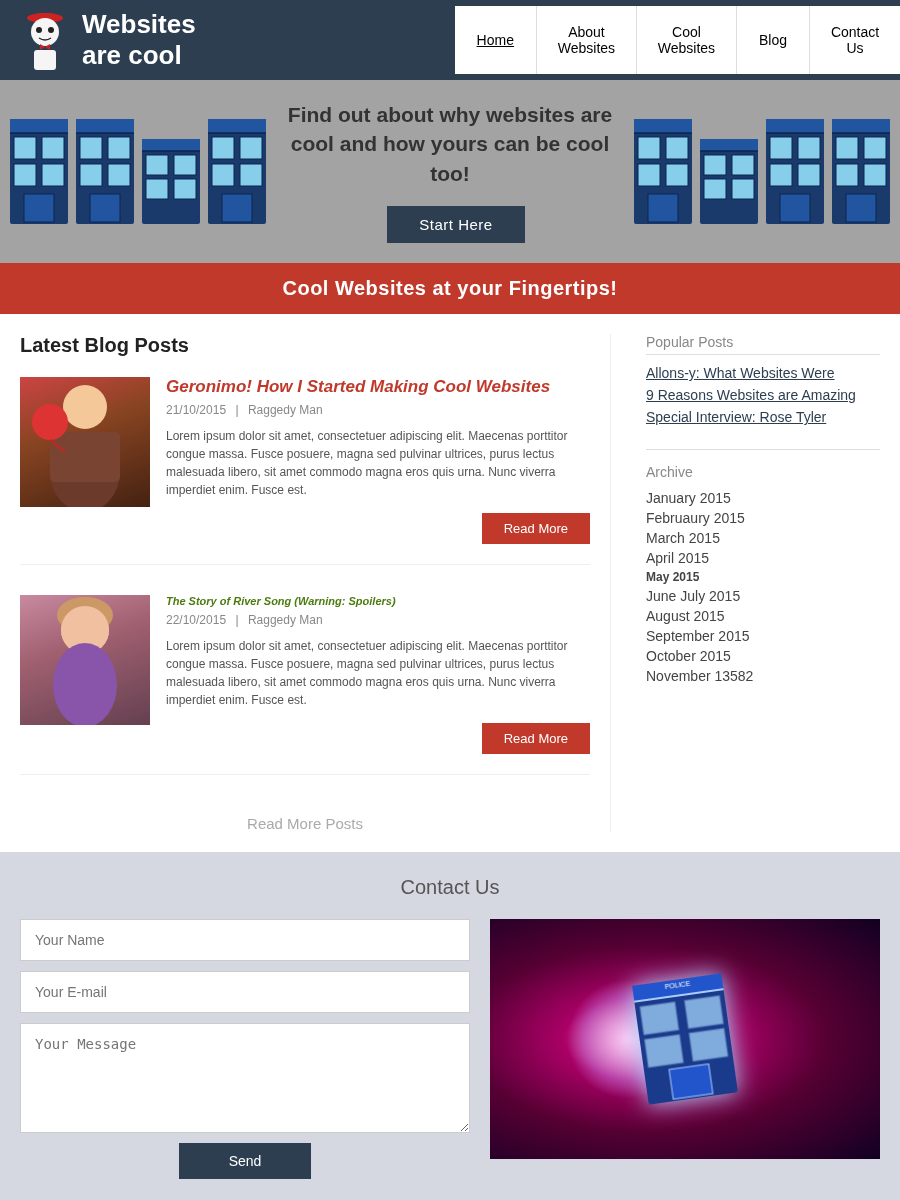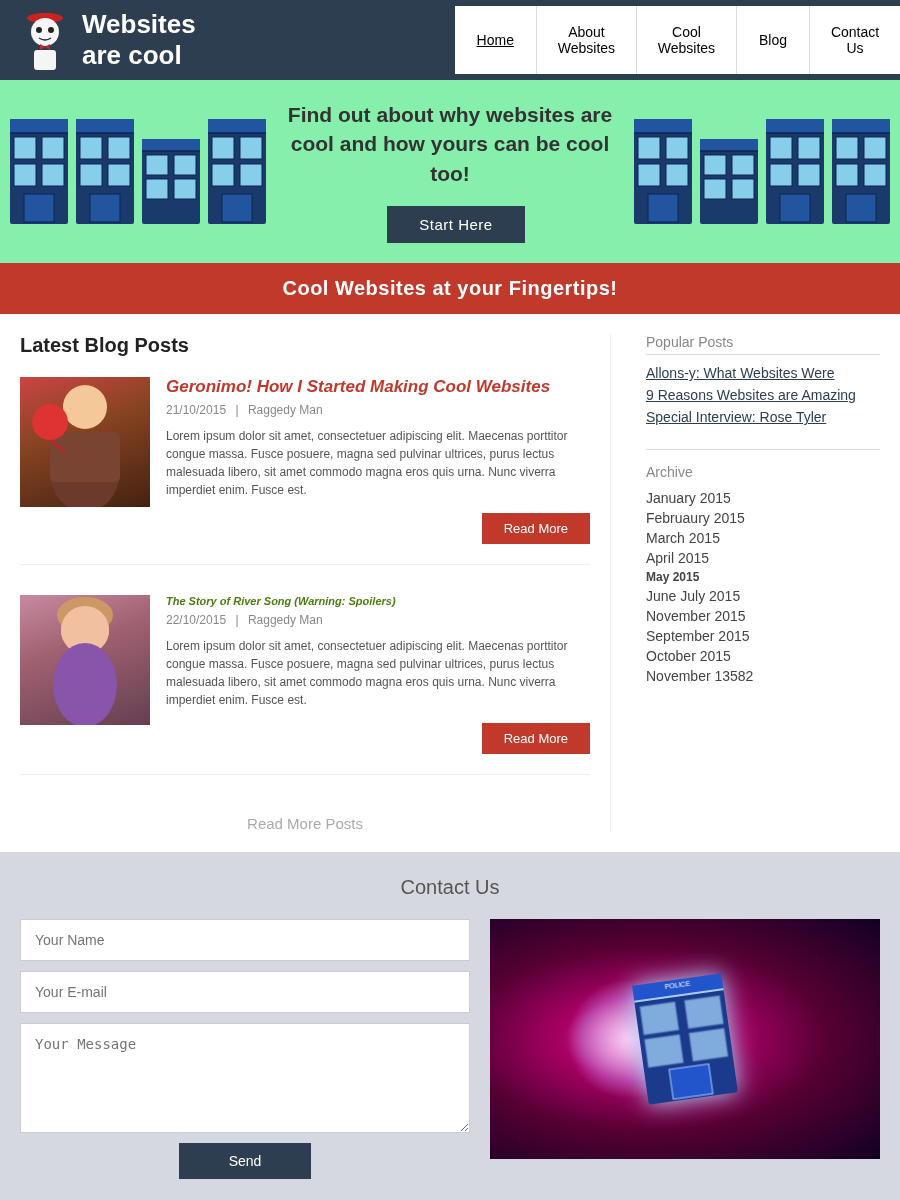--- a/index.html
+++ b/index.html
@@ -47,21 +47,21 @@
     </div>
     <div style="display:flex;align-items:center;justify-content:center;padding:0 22px;background:#fff;font-size:14px;cursor:pointer;border-right:1px solid #ddd;">
       <span>Blog</span>
     </div>
     <div style="display:flex;align-items:center;justify-content:center;padding:0 18px;background:#fff;font-size:14px;cursor:pointer;text-align:center;max-width:90px;">
       <span>Contact Us</span>
     </div>
   </nav>
 </header>
 
-<section style="background:#86efac;display:flex;align-items:center;justify-content:space-between;padding:20px 10px;min-height:160px;">
+<section style="background:#a3a3a3;display:flex;align-items:center;justify-content:space-between;padding:20px 10px;min-height:160px;">
 
   <div style="display:flex;gap:8px;align-items:flex-end;">
     <svg width="58" height="105" viewBox="0 0 58 105">
       <rect x="0" y="0" width="58" height="105" fill="#1a3a6b" rx="2"></rect>
       <rect x="0" y="0" width="58" height="14" fill="#2255a0"></rect>
       <line x1="0" y1="14" x2="58" y2="14" stroke="#0d2550" stroke-width="1.5"></line>
       <rect x="4" y="18" width="22" height="22" fill="#87ceeb" stroke="#0d2550" stroke-width="1"></rect>
       <rect x="32" y="18" width="22" height="22" fill="#87ceeb" stroke="#0d2550" stroke-width="1"></rect>
       <rect x="4" y="45" width="22" height="22" fill="#87ceeb" stroke="#0d2550" stroke-width="1"></rect>
       <rect x="32" y="45" width="22" height="22" fill="#87ceeb" stroke="#0d2550" stroke-width="1"></rect>
@@ -220,21 +220,21 @@
     </div>
     <hr style="border:none;border-top:1px solid #ddd;margin:10px 0 14px;">
     <div>
       <div style="font-size:14px;color:#888;margin-bottom:10px;">Archive</div>
       <span style="display:block;font-size:14px;color:#444;margin-bottom:4px;cursor:pointer;">January 2015</span>
       <span style="display:block;font-size:14px;color:#444;margin-bottom:4px;cursor:pointer;">Februaury 2015</span>
       <span style="display:block;font-size:14px;color:#444;margin-bottom:4px;cursor:pointer;">March 2015</span>
       <span style="display:block;font-size:14px;color:#444;margin-bottom:4px;cursor:pointer;">April 2015</span>
       <span style="display:block;font-size:12px;color:#444;margin-bottom:4px;cursor:pointer;font-weight:bold;">May 2015</span>
       <span style="display:block;font-size:14px;color:#444;margin-bottom:4px;cursor:pointer;">June July 2015</span>
-      <span style="display:block;font-size:14px;color:#444;margin-bottom:4px;cursor:pointer;">November 2015</span>
+      <span style="display:block;font-size:14px;color:#444;margin-bottom:4px;cursor:pointer;">August 2015</span>
       <span style="display:block;font-size:14px;color:#444;margin-bottom:4px;cursor:pointer;">September 2015</span>
       <span style="display:block;font-size:14px;color:#444;margin-bottom:4px;cursor:pointer;">October 2015</span>
       <span style="display:block;font-size:14px;color:#444;margin-bottom:4px;cursor:pointer;">November 13582</span>
     </div>
   </div>
 </div>
 
 <section style="background:#d5d8e0;padding:24px 20px;">
   <h2 style="text-align:center;font-size:20px;color:#555;margin-bottom:20px;font-weight:normal;">Contact Us</h2>
   <div style="display:flex;gap:20px;align-items:stretch;">

